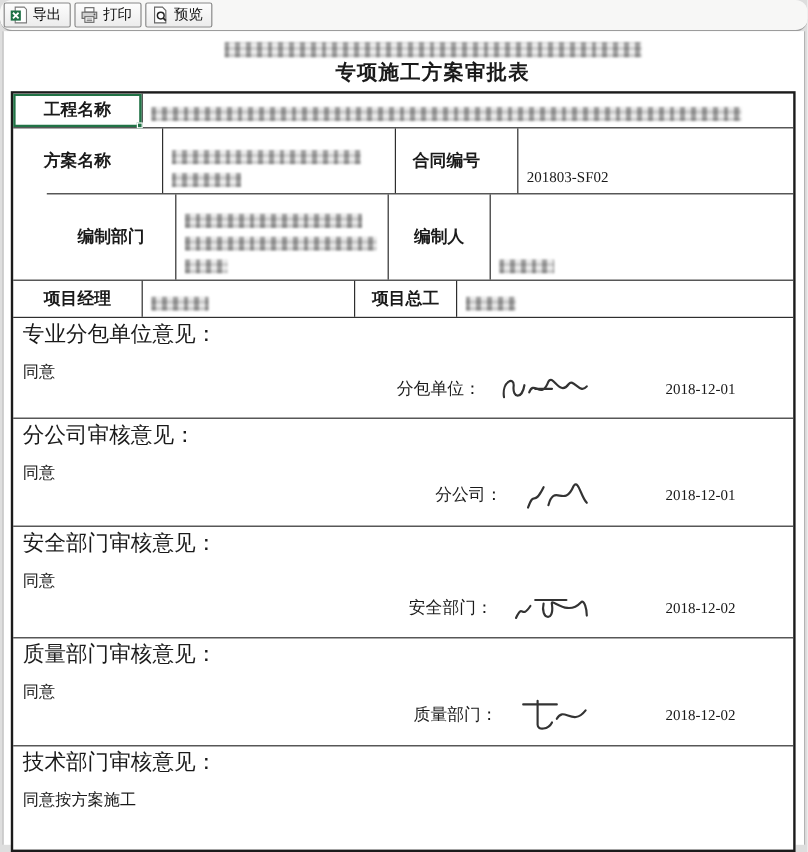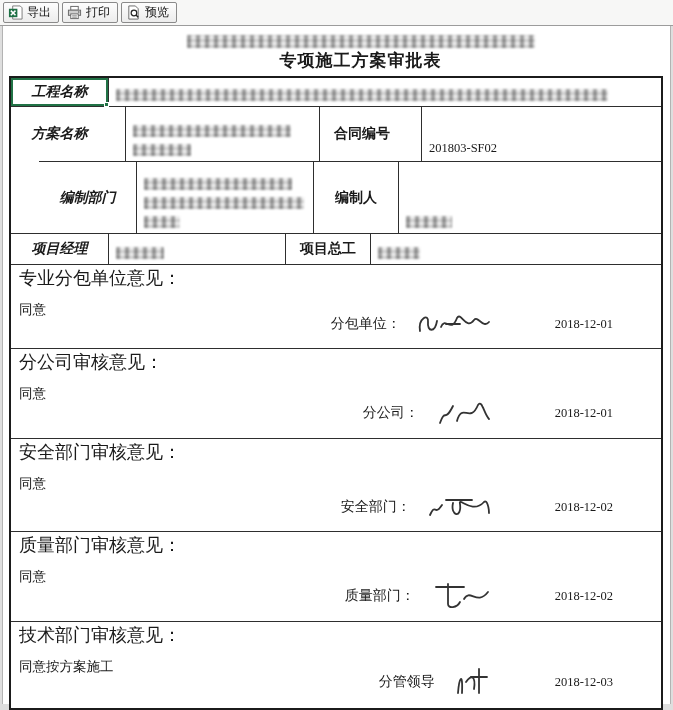--- a/index.html
+++ b/index.html
@@ -14,20 +14,21 @@
 
   
   .toolbar {
     height: 26px;
     background: #f7f7f6;
     border-bottom: 1px solid #9c9c9c;
     display: flex;
     align-items: center;
     padding-left: 3px;
     font-family: "Liberation Sans", "DejaVu Sans", sans-serif;
+    border-radius: 10px;
   }
   .tb-btn {
     display: inline-flex;
     align-items: center;
     gap: 4px;
     height: 21px;
     padding: 0 7px 0 4px;
     margin-right: 3px;
     font-size: 12px;
     color: #111;
@@ -81,21 +82,21 @@
   .lbl {
     display: flex; align-items: center; justify-content: center;
     font-weight: bold; font-size: 14px;
     flex: 0 0 auto;
   }
   .val {
     display: flex; flex-direction: column; justify-content: flex-end;
     padding: 5px 7px; gap: 7px; flex: 1 1 auto;
   }
   .val.text { font-size: 12.5px; font-family: "Liberation Serif","DejaVu Serif",serif; }
-  .c1 { width: 97px; font-style: italic; }
+  .c1 { width: 107px; }
   .c3 { width: 85px;  }
   .w2 { width: 177px; flex: 0 0 177px; }
   .r1 { height: 28px; }
   .r2 { height: 55px; gap: 17px; }
   .r3 { height: 72px; margin-left: 28px; }
   .r4 { height: 31px; }
 
   
   .sel { box-shadow: inset 0 0 0 2px #217346; position: relative; }
   .fill-handle {
@@ -283,28 +284,16 @@
           </svg>
         </span>
         <span class="sig-label" style="order:1;">质量部门：</span>
         <span class="sig-date" style="order:3;">2018-12-02</span>
       </div>
     </div>
 
     <div class="sec" style="height:87px; border-bottom:none;">
       <div class="sec-head">技术部门审核意见：</div>
       <div class="sec-op">同意按方案施工</div>
-      <div class="sig-line">
-        <span class="sig-label">分管领导</span>
-        <span class="sig">
-          <svg width="42" height="34" viewBox="0 0 42 34" fill="none" stroke="#333" stroke-width="1.8" stroke-linecap="round">
-            <path d="M8 28 C9 14 13 5 12 28"></path>
-            <path d="M16 17 C21 9 26 11 24 24"></path>
-            <path d="M29 4 v24"></path>
-            <path d="M21 12 h16"></path>
-          </svg>
-        </span>
-        <span class="sig-date">2018-12-03</span>
-      </div>
     </div>
 
   </div>
 </div>
 
 </body></html>

